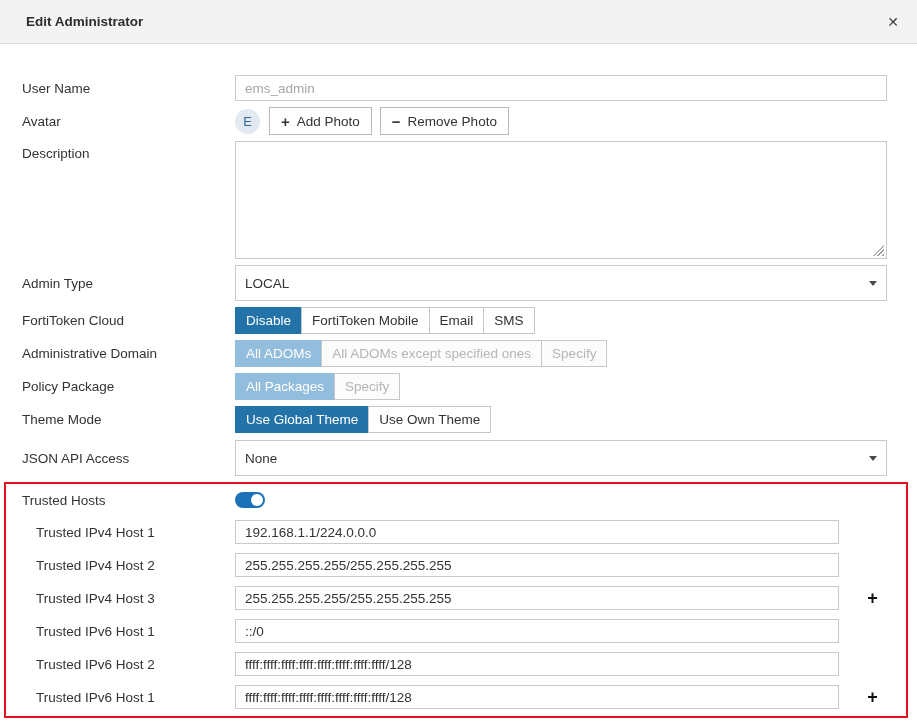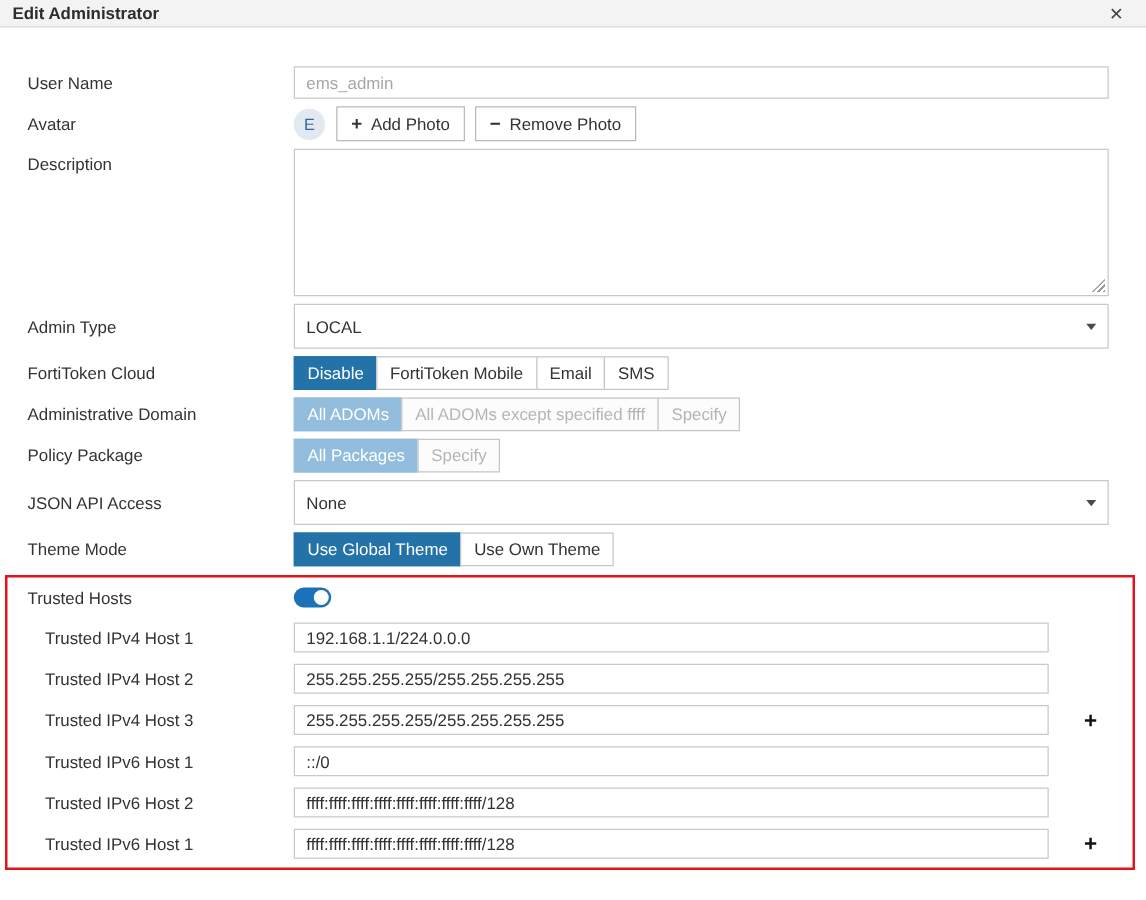--- a/index.html
+++ b/index.html
@@ -4,23 +4,23 @@
 <style>
   html, body { margin:0; padding:0; }
   body {
     width:917px; height:720px; overflow:hidden;
     background:#fff; color:#333;
     font-family:"Liberation Sans","DejaVu Sans",sans-serif;
     font-size:13.5px;
   }
   
   .dlg-header {
-    height:22px; background:#f3f3f3; border-bottom:1px solid #dcdcdc;
+    height:44px; background:#f3f3f3; border-bottom:1px solid #dcdcdc;
     display:flex; align-items:center; justify-content:space-between;
-    padding:0 18px 0 10px; box-sizing:border-box;
+    padding:0 18px 0 26px; box-sizing:border-box;
   }
   .dlg-title { color:#2d2d2d; font-weight:600; font-size:13.5px; }
   .close { font-size:14px; color:#444; font-weight:700; cursor:pointer; line-height:1; }
 
   
   .form { padding-top:31px; }
   .row { display:flex; align-items:center; margin:0 30px 6px 22px; }
   .lbl { width:213px; flex:none; color:#333; }
   .ctl { flex:1; min-width:0; display:flex; align-items:center; }
 
@@ -158,49 +158,49 @@
         <button class="seg-btn">FortiToken Mobile</button>
         <button class="seg-btn">Email</button>
         <button class="seg-btn">SMS</button>
       </div>
     </div>
 
     <div class="row">
       <span class="lbl">Administrative Domain</span>
       <div class="ctl seg">
         <button class="seg-btn sel-muted">All ADOMs</button>
-        <button class="seg-btn disabled">All ADOMs except specified ffff</button>
+        <button class="seg-btn disabled">All ADOMs except specified ones</button>
         <button class="seg-btn disabled">Specify</button>
       </div>
     </div>
 
 
     <div class="row">
       <span class="lbl">Policy Package</span>
       <div class="ctl seg">
         <button class="seg-btn sel-muted">All Packages</button>
         <button class="seg-btn disabled">Specify</button>
+      </div>
+    </div>
+
+    <div class="row" style="margin-bottom:7px">
+      <span class="lbl">Theme Mode</span>
+      <div class="ctl seg">
+        <button class="seg-btn sel">Use Global Theme</button>
+        <button class="seg-btn">Use Own Theme</button>
       </div>
     </div>
 
     <div class="row">
       <span class="lbl">JSON API Access</span>
       <div class="ctl">
         <div class="select">
           <span>None</span>
           <span class="caret"></span>
         </div>
-      </div>
-    </div>
-
-    <div class="row" style="margin-bottom:7px">
-      <span class="lbl">Theme Mode</span>
-      <div class="ctl seg">
-        <button class="seg-btn sel">Use Global Theme</button>
-        <button class="seg-btn">Use Own Theme</button>
       </div>
     </div>
 
     <div class="red-section">
 
       <div class="tg-row">
         <span class="lbl">Trusted Hosts</span>
         <span class="toggle">
             <span class="knob"></span>
           </span>

